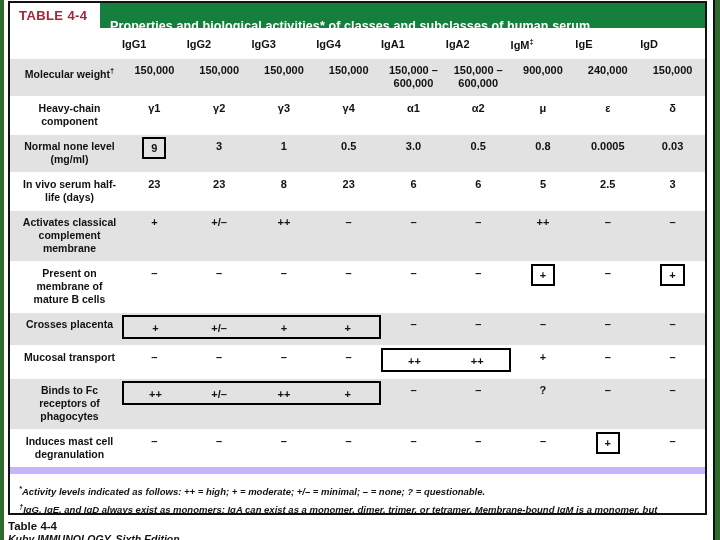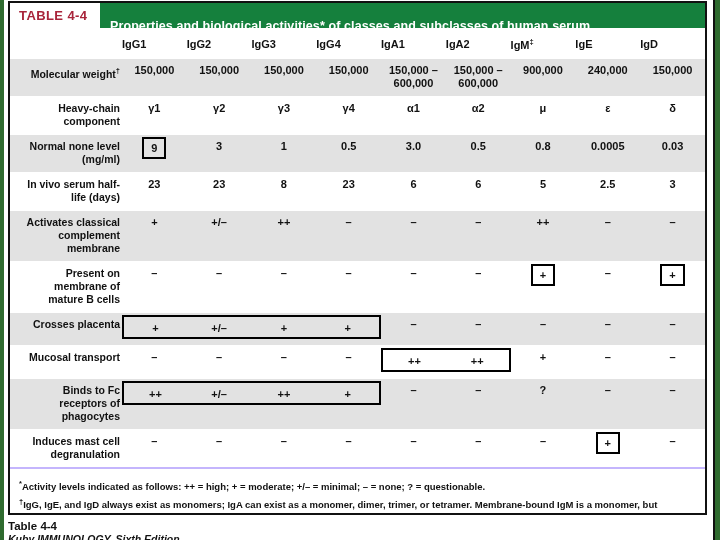--- a/index.html
+++ b/index.html
@@ -43,44 +43,44 @@
   }
   table { width:100%; border-collapse:collapse; table-layout:fixed; }
   col.c-label { width:112px; }
   thead th {
     font-size:11px; text-align:left; padding:9px 0 7px; background:#fff;
   }
   tbody tr:nth-child(odd) th, tbody tr:nth-child(odd) td { background:#e2e2e2; }
   tbody tr:nth-child(even) th, tbody tr:nth-child(even) td { background:#ffffff; }
   tbody tr th, tbody tr td { border-top:1px solid #ffffff; }
   tbody th {
-    text-align:right; font-size:10.5px; line-height:13px;
+    text-align:center; font-size:10.5px; line-height:13px;
     padding:5px 2px 6px 9px; vertical-align:top;
   }
   tbody td {
     text-align:center; font-size:11px; line-height:13px;
     padding:5px 0 6px; vertical-align:top;
   }
   .val { white-space:pre-line; display:inline-block; }
   .sbox {
     display:inline-block; border:2.5px solid #000;
     padding:0 7px; line-height:18px; margin-top:-3px;
   }
   .gbox {
     display:block; width:100%;
     border-top:2.5px solid #000; border-bottom:2.5px solid #000;
     line-height:19px; margin-top:-3px; height:24px; padding-top:2px;
   }
   .gbox-start { border-left:2.5px solid #000; }
   .gbox-end { border-right:2.5px solid #000; }
   sup { font-size:7.5px; font-weight:700; }
   .footnotes {
-    border-top:2px solid #c4b5fd;
+    border-top:7px solid #c4b5fd;
     padding:8px 10px 6px 9px;
-    font-size:9.5px; line-height:14px; color:#111;
+    font-size:9.5px; line-height:14px; color:#111;font-style:italic;
   }
   .footnote { margin-bottom:1px; }
   .caption { position:absolute; left:8px; top:520px; width:690px; background:transparent; }
   .caption-title { font-size:11.5px; }
   .caption-source { font-size:10.5px; font-style:italic; margin-top:1px; }
 </style>
 </head>
 <body>
 
 <div class="edge-left"></div>

